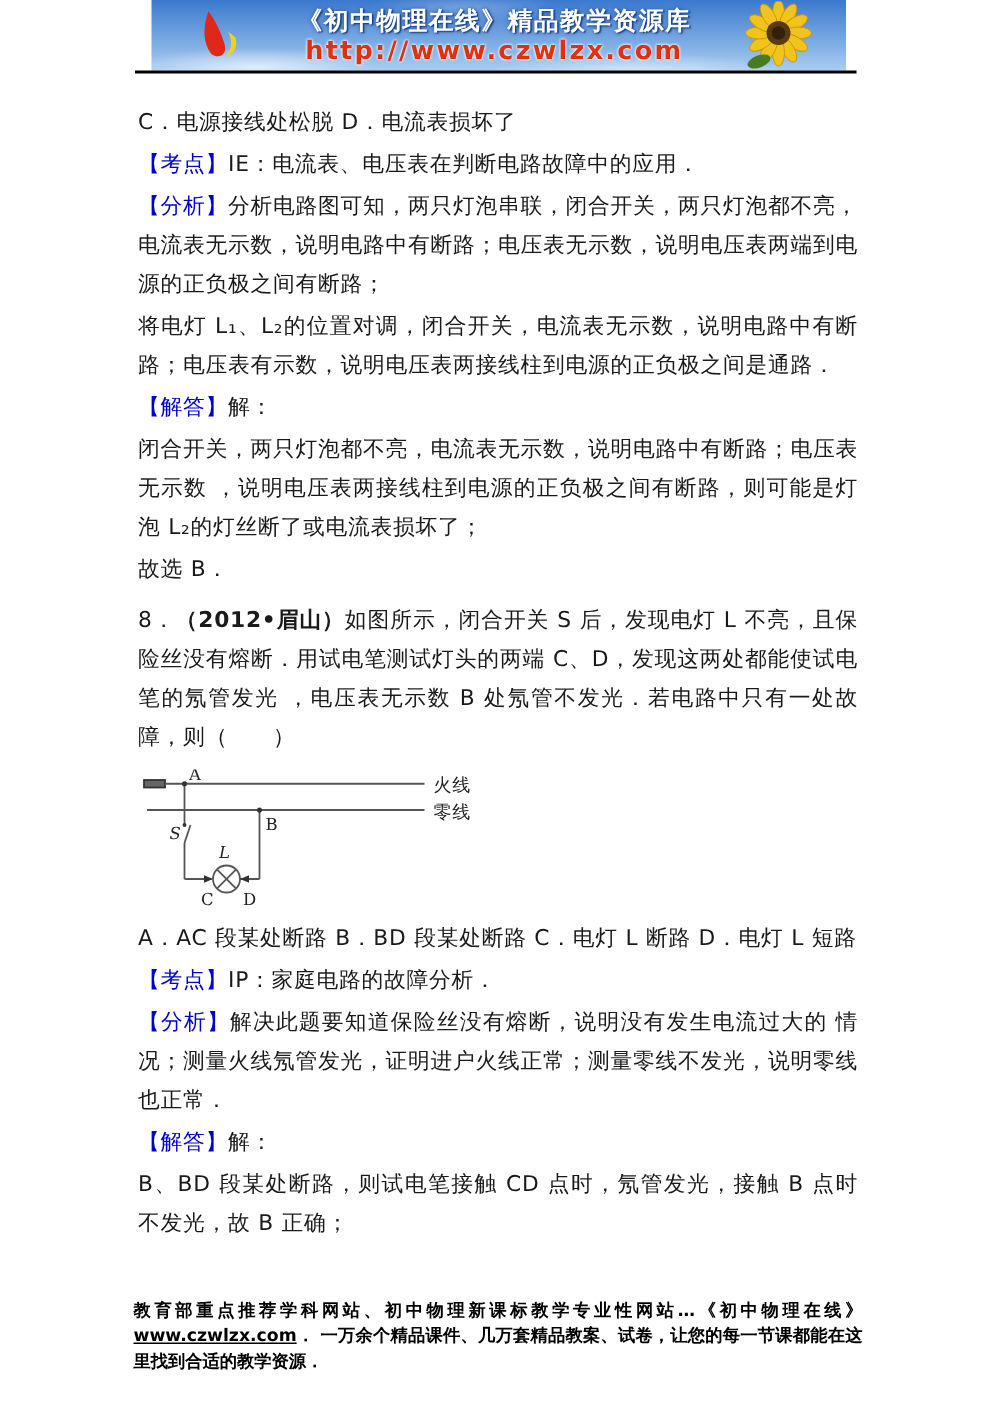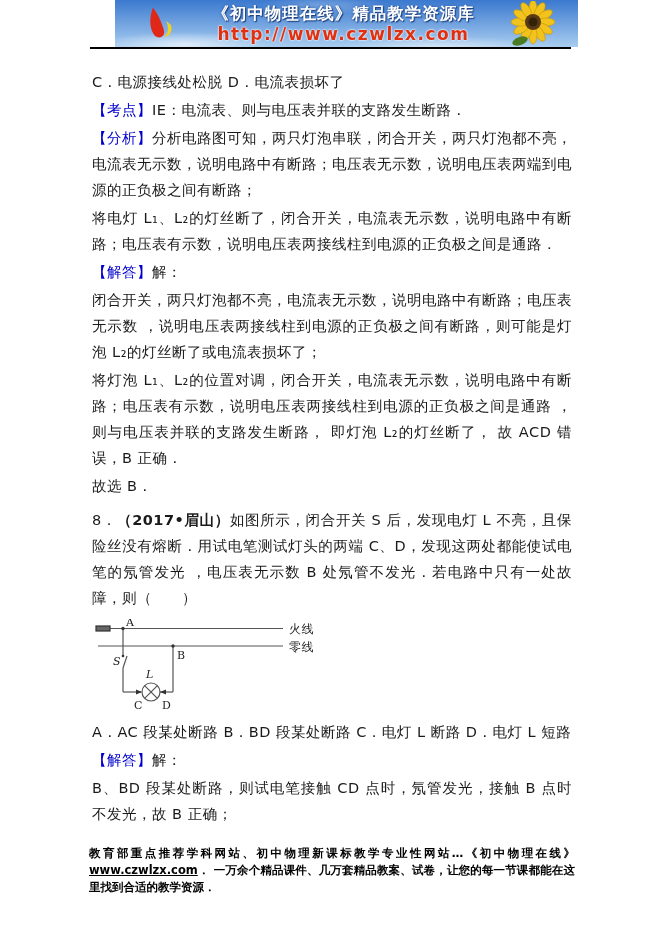--- a/index.html
+++ b/index.html
@@ -3,21 +3,21 @@
 <meta charset="utf-8">
 <style>
   html,body{margin:0;padding:0;}
   body{
     width:662px;height:936px;background:#ffffff;position:relative;overflow:hidden;
     font-family:"DejaVu Sans","Liberation Sans",sans-serif;
     color:var(--text-black,#1a1a1a);
   }
   
   .banner{
-    position:absolute;left:115px;top:0;width:463px;height:47px;
+    position:absolute;left:101px;top:0;width:463px;height:47px;
     background:
       radial-gradient(ellipse 120px 18px at 15% 95%, rgba(255,255,255,.65), rgba(255,255,255,0) 70%),
       radial-gradient(ellipse 140px 16px at 70% 100%, rgba(255,255,255,.5), rgba(255,255,255,0) 70%),
       radial-gradient(ellipse 90px 14px at 45% 10%, rgba(255,255,255,.25), rgba(255,255,255,0) 70%),
       linear-gradient(to bottom, var(--banner-sky-top,#3b79cf), var(--banner-sky-bottom,#a8cdf0));
     display:flex;align-items:center;overflow:hidden;
   }
   .banner-logo{margin-left:26px;flex:0 0 auto;}
   .banner-center{flex:1 1 auto;text-align:center;line-height:1;margin-top:2px;}
   .banner-title{
@@ -43,21 +43,21 @@
   .seg-marker{color:var(--marker-blue,#0000cc);}
   .seg-bold{font-weight:bold;}
   .seg-link{text-decoration:underline;}
   
   .diagram-wrap{margin:8px 0 4px 3px;height:96px;}
   .diagram-wrap svg text{font-size:11px;fill:#222;font-family:"DejaVu Serif","Liberation Serif",serif;}
   .diagram-wrap svg text.it{font-style:italic;}
   .diagram-wrap svg text.cjk{font-family:"DejaVu Sans","Liberation Sans",sans-serif;font-size:12px;}
   
   .footer{
-    position:absolute;left:89px;top:845px;width:486px;
+    position:absolute;left:89px;top:865px;width:486px;
     font-size:11.5px;line-height:17px;font-weight:bold;color:#000;text-align:justify;
   }
   .footer .para{margin:0;}
 </style>
 </head>
 <body>
 
 <div class="banner">
   <svg class="banner-logo" width="40" height="40" viewBox="0 0 40 40">
     <path d="M15 3 C9 13 7 23 11 31 C15 36 22 34 21 26 C20 17 18 9 15 3 Z" fill="#e02818" transform="rotate(-12 16 18)"></path>
@@ -86,28 +86,27 @@
       <ellipse cx="14" cy="40" rx="8" ry="4" fill="#4a7a22" transform="rotate(-20 14 40)"></ellipse>
     </g>
   </svg>
 </div>
 <div class="header-rule"></div>
 
 <div class="content">
 
   <div>
       <p class="para"><span class="seg">C．电源接线处松脱 D．电流表损坏了</span></p>
-      <p class="para"><span class="seg seg-marker">【考点】</span><span class="seg">IE：电流表、则与电压表并联的支路发生断路．</span></p>
+      <p class="para"><span class="seg seg-marker">【考点】</span><span class="seg">IE：电流表、电压表在判断电路故障中的应用．</span></p>
       <p class="para"><span class="seg seg-marker">【分析】</span><span class="seg">分析电路图可知，两只灯泡串联，闭合开关，两只灯泡都不亮，电流表无示数，说明电路中有断路；电压表无示数，说明电压表两端到电源的正负极之间有断路；</span></p>
-      <p class="para"><span class="seg">将电灯 L₁、L₂的灯丝断了，闭合开关，电流表无示数，说明电路中有断路；电压表有示数，说明电压表两接线柱到电源的正负极之间是通路．</span></p>
+      <p class="para"><span class="seg">将电灯 L₁、L₂的位置对调，闭合开关，电流表无示数，说明电路中有断路；电压表有示数，说明电压表两接线柱到电源的正负极之间是通路．</span></p>
       <p class="para"><span class="seg seg-marker">【解答】</span><span class="seg">解：</span></p>
       <p class="para"><span class="seg">闭合开关，两只灯泡都不亮，电流表无示数，说明电路中有断路；电压表无示数 ，说明电压表两接线柱到电源的正负极之间有断路，则可能是灯泡 L₂的灯丝断了或电流表损坏了；</span></p>
-      <p class="para"><span class="seg">将灯泡 L₁、L₂的位置对调，闭合开关，电流表无示数，说明电路中有断路；电压表有示数，说明电压表两接线柱到电源的正负极之间是通路 ，则与电压表并联的支路发生断路， 即灯泡 L₂的灯丝断了， 故 ACD 错误，B 正确．</span></p>
       <p class="para"><span class="seg">故选 B．</span></p>
-      <p class="para gap-top"><span class="seg">8．</span><span class="seg seg-bold">（2017•眉山）</span><span class="seg">如图所示，闭合开关 S 后，发现电灯 L 不亮，且保险丝没有熔断．用试电笔测试灯头的两端 C、D，发现这两处都能使试电笔的氖管发光 ，电压表无示数 B 处氖管不发光．若电路中只有一处故障，则（　　）</span></p>
+      <p class="para gap-top"><span class="seg">8．</span><span class="seg seg-bold">（2012•眉山）</span><span class="seg">如图所示，闭合开关 S 后，发现电灯 L 不亮，且保险丝没有熔断．用试电笔测试灯头的两端 C、D，发现这两处都能使试电笔的氖管发光 ，电压表无示数 B 处氖管不发光．若电路中只有一处故障，则（　　）</span></p>
     </div>
 
   <div class="diagram-wrap">
     <svg width="235" height="96" viewBox="0 0 235 96">
       <g stroke="#555" stroke-width="1.2" fill="none">
         <rect x="3" y="7" width="14" height="5" fill="#666" stroke="#333"></rect>
         <line x1="17" y1="9.5" x2="190" y2="9.5"></line>
         <line x1="5" y1="27" x2="190" y2="27"></line>
         <line x1="30" y1="9.5" x2="30" y2="37"></line>
         <line x1="34" y1="37" x2="30" y2="49"></line>
@@ -130,20 +129,22 @@
       <text x="84" y="40">B</text>
       <text x="20" y="46" class="it">S</text>
       <text x="53" y="59" class="it">L</text>
       <text x="41" y="90">C</text>
       <text x="69" y="90">D</text>
     </svg>
   </div>
 
   <div>
       <p class="para"><span class="seg">A．AC 段某处断路 B．BD 段某处断路 C．电灯 L 断路 D．电灯 L 短路</span></p>
+      <p class="para"><span class="seg seg-marker">【考点】</span><span class="seg">IP：家庭电路的故障分析．</span></p>
+      <p class="para"><span class="seg seg-marker">【分析】</span><span class="seg">解决此题要知道保险丝没有熔断，说明没有发生电流过大的 情况；测量火线氖管发光，证明进户火线正常；测量零线不发光，说明零线也正常．</span></p>
       <p class="para"><span class="seg seg-marker">【解答】</span><span class="seg">解：</span></p>
       <p class="para"><span class="seg">B、BD 段某处断路，则试电笔接触 CD 点时，氖管发光，接触 B 点时不发光，故 B 正确；</span></p>
     </div>
 
 </div>
 
 <div class="footer">
     <p class="para"><span class="seg">教育部重点推荐学科网站、初中物理新课标教学专业性网站…《初中物理在线》</span><span class="seg seg-link">www.czwlzx.com</span><span class="seg">． 一万余个精品课件、几万套精品教案、试卷，让您的每一节课都能在这里找到合适的教学资源．</span></p>
   </div>
 

